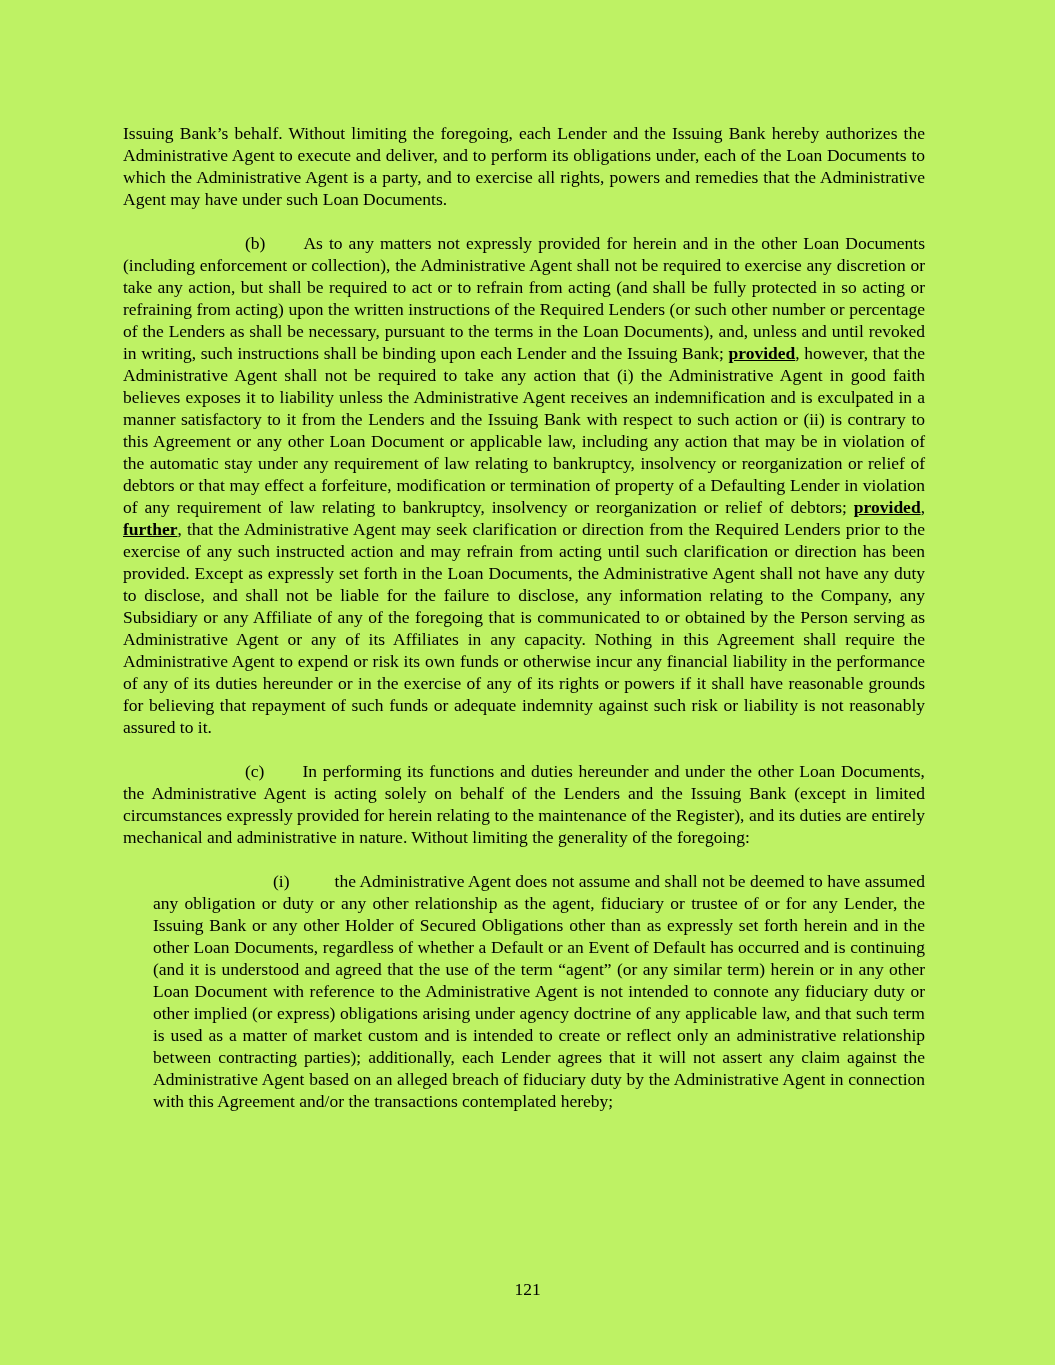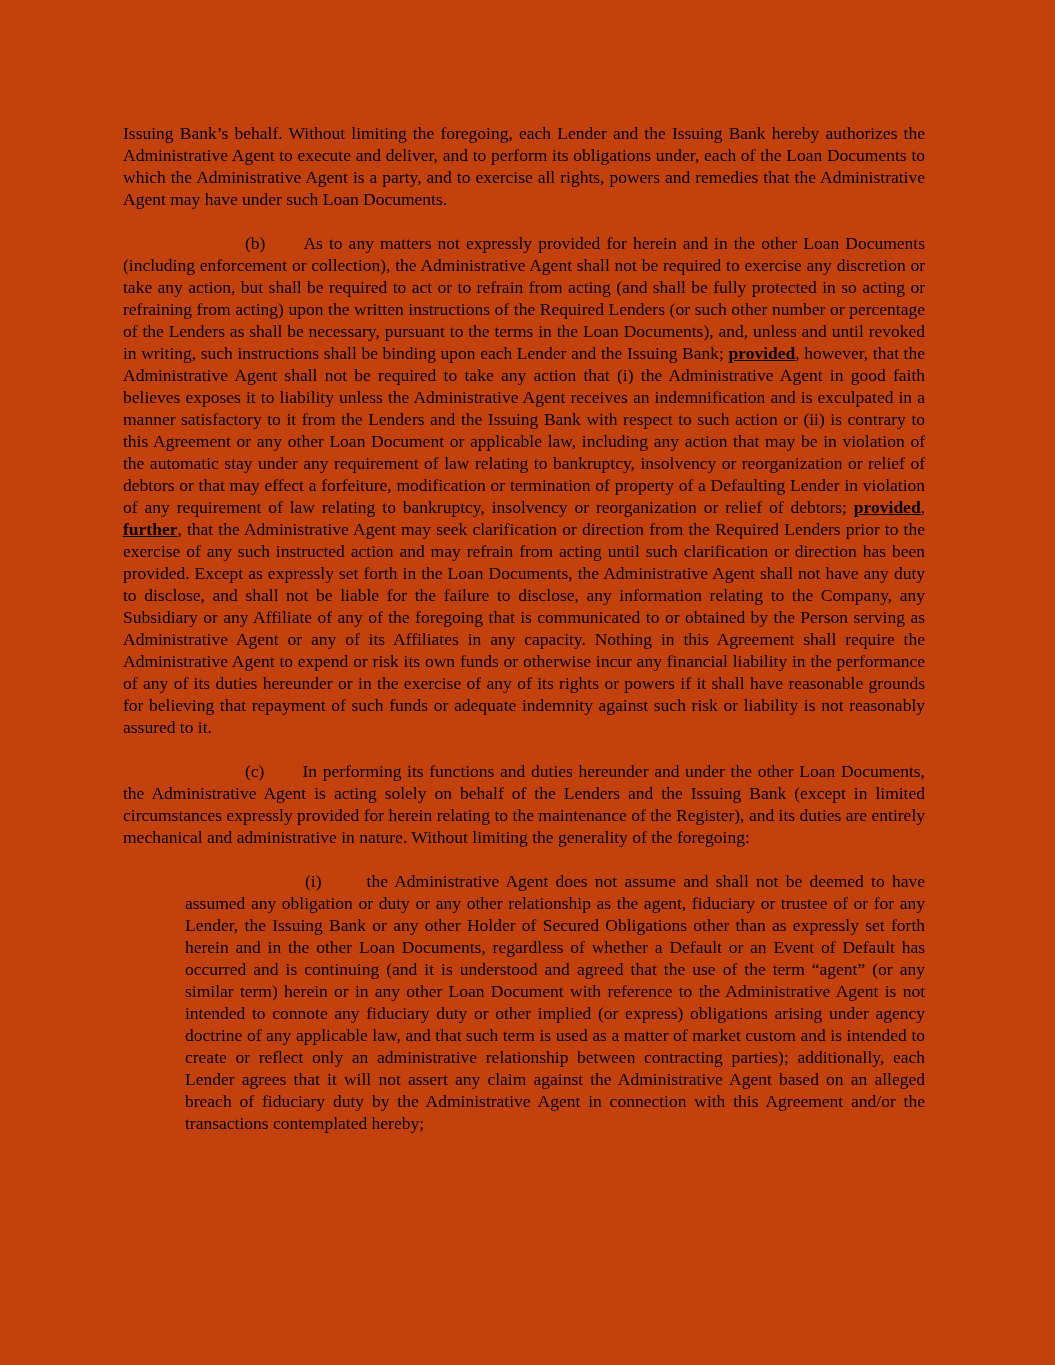--- a/index.html
+++ b/index.html
@@ -4,21 +4,21 @@
 <style>
   html, body {
     margin: 0;
     padding: 0;
     background: #ffffff;
   }
   .page {
     position: relative;
     width: 1055px;
     height: 1365px;
-    background: #c2410c;
+    background: #bef264;
     color: #000000;
     overflow: hidden;
     font-family: "Liberation Serif", "DejaVu Serif", serif;
   }
   .content {
     position: absolute;
     left: 123px;
     top: 122px;
     width: 802px;
     font-size: 17.5px;
@@ -27,21 +27,21 @@
     color: #000000;
   }
   p.para {
     margin: 0 0 22px 0;
     padding: 0;
   }
   p.indent1 {
     text-indent: 122px;
   }
   p.sub {
-    margin-left: 62px;
+    margin-left: 30px;
     text-indent: 120px;
   }
   .plabel {
     white-space: nowrap;
   }
   .tab {
     display: inline-block;
     width: 38px;
   }
   p.sub .tab {
@@ -65,13 +65,14 @@
 </head>
 <body>
 
 <div class="page">
   <div class="content">
     <p class="para"><span>Issuing Bank’s behalf.  Without limiting the foregoing, each Lender and the Issuing Bank hereby authorizes the Administrative Agent to execute and deliver, and to perform its obligations under, each of the Loan Documents to which the Administrative Agent is a party, and to exercise all rights, powers and remedies that the Administrative Agent may have under such Loan Documents.</span></p>
     <p class="para indent1"><span class="plabel">(b)</span><span class="tab"></span><span>As to any matters not expressly provided for herein and in the other Loan Documents (including enforcement or collection), the Administrative Agent shall not be required to exercise any discretion or take any action, but shall be required to act or to refrain from acting (and shall be fully protected in so acting or refraining from acting) upon the written instructions of the Required Lenders (or such other number or percentage of the Lenders as shall be necessary, pursuant to the terms in the Loan Documents), and, unless and until revoked in writing, such instructions shall be binding upon each Lender and the Issuing Bank; </span><span class="u">provided</span><span>, however, that the Administrative Agent shall not be required to take any action that (i) the Administrative Agent in good faith believes exposes it to liability unless the Administrative Agent receives an indemnification and is exculpated in a manner satisfactory to it from the Lenders and the Issuing Bank with respect to such action or (ii) is contrary to this Agreement or any other Loan Document or applicable law, including any action that may be in violation of the automatic stay under any requirement of law relating to bankruptcy, insolvency or reorganization or relief of debtors or that may effect a forfeiture, modification or termination of property of a Defaulting Lender in violation of any requirement of law relating to bankruptcy, insolvency or reorganization or relief of debtors; </span><span class="u">provided</span><span>, </span><span class="u">further</span><span>, that the Administrative Agent may seek clarification or direction from the Required Lenders prior to the exercise of any such instructed action and may refrain from acting until such clarification or direction has been provided. Except as expressly set forth in the Loan Documents, the Administrative Agent shall not have any duty to disclose, and shall not be liable for the failure to disclose, any information relating to the Company, any Subsidiary or any Affiliate of any of the foregoing that is communicated to or obtained by the Person serving as Administrative Agent or any of its Affiliates in any capacity. Nothing in this Agreement shall require the Administrative Agent to expend or risk its own funds or otherwise incur any financial liability in the performance of any of its duties hereunder or in the exercise of any of its rights or powers if it shall have reasonable grounds for believing that repayment of such funds or adequate indemnity against such risk or liability is not reasonably assured to it.</span></p>
     <p class="para indent1"><span class="plabel">(c)</span><span class="tab"></span><span>In performing its functions and duties hereunder and under the other Loan Documents, the Administrative Agent is acting solely on behalf of the Lenders and the Issuing Bank (except in limited circumstances expressly provided for herein relating to the maintenance of the Register), and its duties are entirely mechanical and administrative in nature. Without limiting the generality of the foregoing:</span></p>
     <p class="para sub"><span class="plabel">(i)</span><span class="tab"></span><span>the Administrative Agent does not assume and shall not be deemed to have assumed any obligation or duty or any other relationship as the agent, fiduciary or trustee of or for any Lender, the Issuing Bank or any other Holder of Secured Obligations other than as expressly set forth herein and in the other Loan Documents, regardless of whether a Default or an Event of Default has occurred and is continuing (and it is understood and agreed that the use of the term “agent” (or any similar term) herein or in any other Loan Document with reference to the Administrative Agent is not intended to connote any fiduciary duty or other implied (or express) obligations arising under agency doctrine of any applicable law, and that such term is used as a matter of market custom and is intended to create or reflect only an administrative relationship between contracting parties); additionally, each Lender agrees that it will not assert any claim against the Administrative Agent based on an alleged breach of fiduciary duty by the Administrative Agent in connection with this Agreement and/or the transactions contemplated hereby;</span></p>
   </div>
+  <div class="footer">121</div>
 </div>
 
 </body></html>

